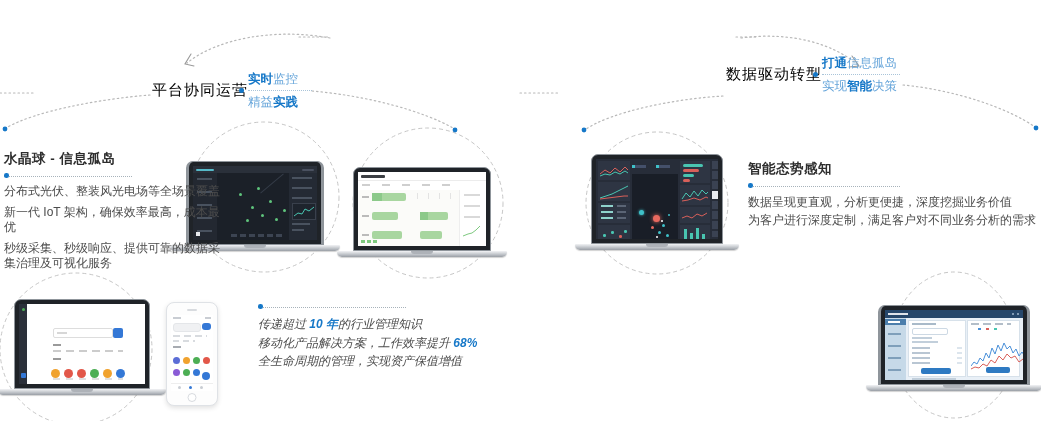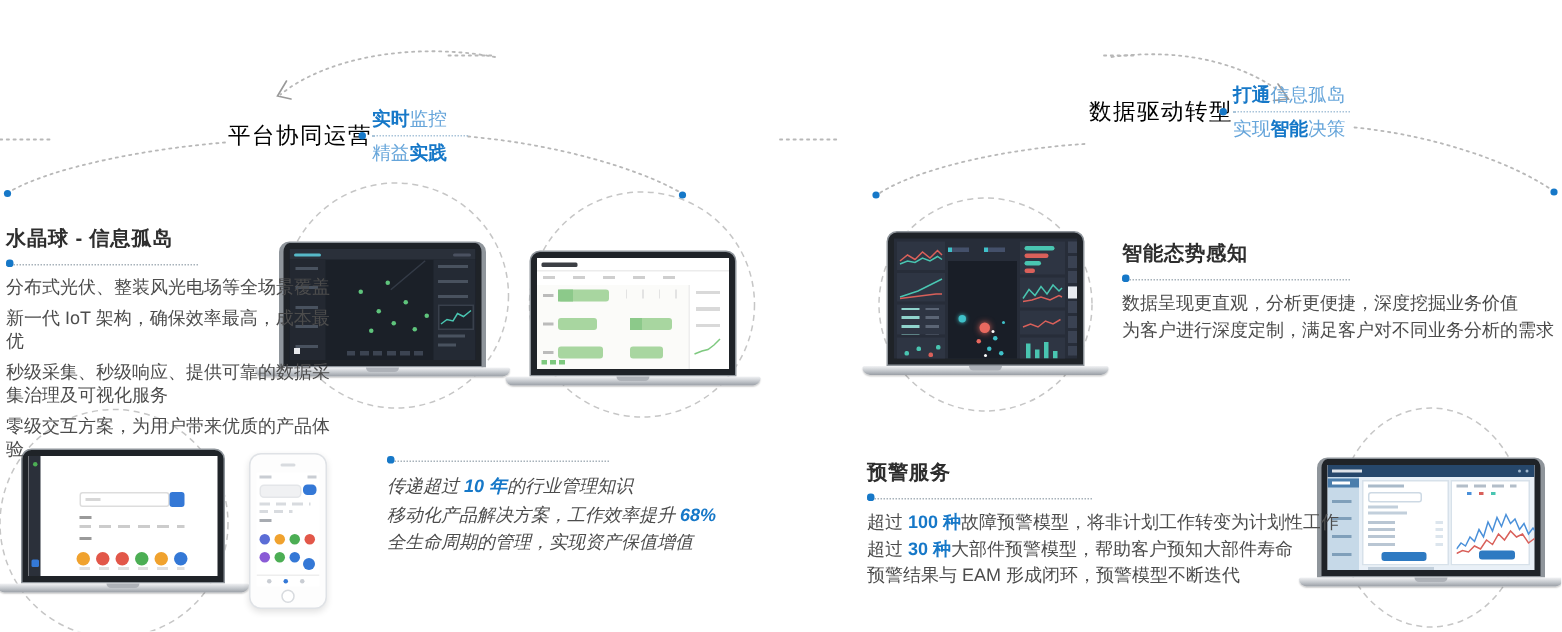--- a/index.html
+++ b/index.html
@@ -113,21 +113,20 @@
     </div>
   </div>
 
   <div class="section" style="left:4px;top:150px;width:218px;">
     <div class="sec-title">水晶球 - 信息孤岛</div>
     <div class="sec-sep" style="width:128px;"></div>
     <div class="sec-lines tight">
         <div class="sec-line"><span>分布式光伏、整装风光电场等全场景覆盖</span></div>
         <div class="sec-line"><span>新一代 IoT 架构，确保效率最高，成本最优</span></div>
         <div class="sec-line"><span>秒级采集、秒级响应、提供可靠的数据采集治理及可视化服务</span></div>
-        <div class="sec-line"><span>零级交互方案，为用户带来优质的产品体验</span></div>
       </div>
   </div>
 
   <div class="section" style="left:258px;top:299px;width:240px;">
     <div class="sec-sep" style="width:148px;"></div>
     <div class="sec-lines mid">
         <div class="sec-line"><span>传递超过 </span><span class="hl">10 年</span><span>的行业管理知识</span></div>
         <div class="sec-line"><span>移动化产品解决方案，工作效率提升 </span><span class="hl">68%</span></div>
         <div class="sec-line"><span>全生命周期的管理，实现资产保值增值</span></div>
       </div>
@@ -135,29 +134,20 @@
 
   <div class="section" style="left:748px;top:160px;width:300px;">
     <div class="sec-title">智能态势感知</div>
     <div class="sec-sep" style="width:152px;"></div>
     <div class="sec-lines">
         <div class="sec-line"><span>数据呈现更直观，分析更便捷，深度挖掘业务价值</span></div>
         <div class="sec-line"><span>为客户进行深度定制，满足客户对不同业务分析的需求</span></div>
       </div>
   </div>
 
-  <div class="section" style="left:578px;top:306px;width:332px;">
-    <div class="sec-title">预警服务</div>
-    <div class="sec-sep" style="width:150px;"></div>
-    <div class="sec-lines">
-        <div class="sec-line"><span>超过 </span><span class="hl">100 种</span><span>故障预警模型，将非计划工作转变为计划性工作</span></div>
-        <div class="sec-line"><span>超过 </span><span class="hl">30 种</span><span>大部件预警模型，帮助客户预知大部件寿命</span></div>
-        <div class="sec-line"><span>预警结果与 EAM 形成闭环，预警模型不断迭代</span></div>
-      </div>
-  </div>
 
   <div class="laptop" style="left:186px;top:161px;">
     <div class="lid" style="width:138px;height:84px;">
       <div class="scr" style="background:#1b2028;">
         <div class="abs" style="left:0;right:0;top:0;height:7px;background:#2a303a;">
           <div class="abs" style="left:3px;top:2.5px;width:18px;height:2px;background:#56b9c8;border-radius:1px;"></div>
           <div class="abs" style="right:3px;top:2.5px;width:12px;height:2px;background:#4a5160;border-radius:1px;"></div>
         </div>
         <div class="abs" style="left:0;top:7px;bottom:0;width:24px;background:#232831;
              background-image:repeating-linear-gradient(to bottom, transparent 0 5px, #49525f 5px 7px, transparent 7px 13px);

